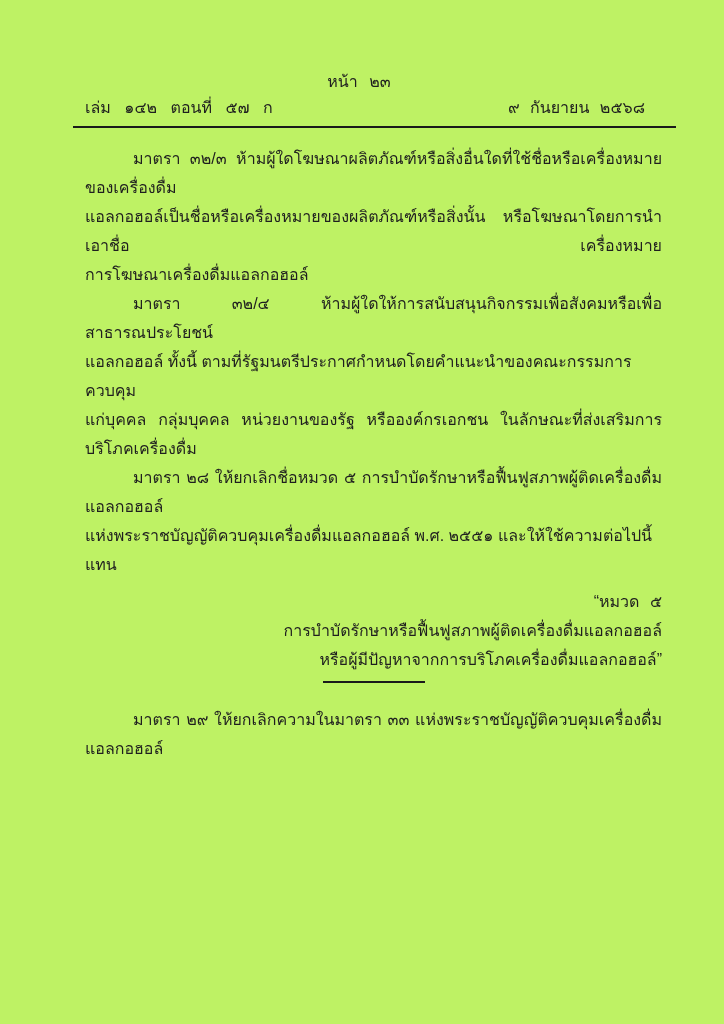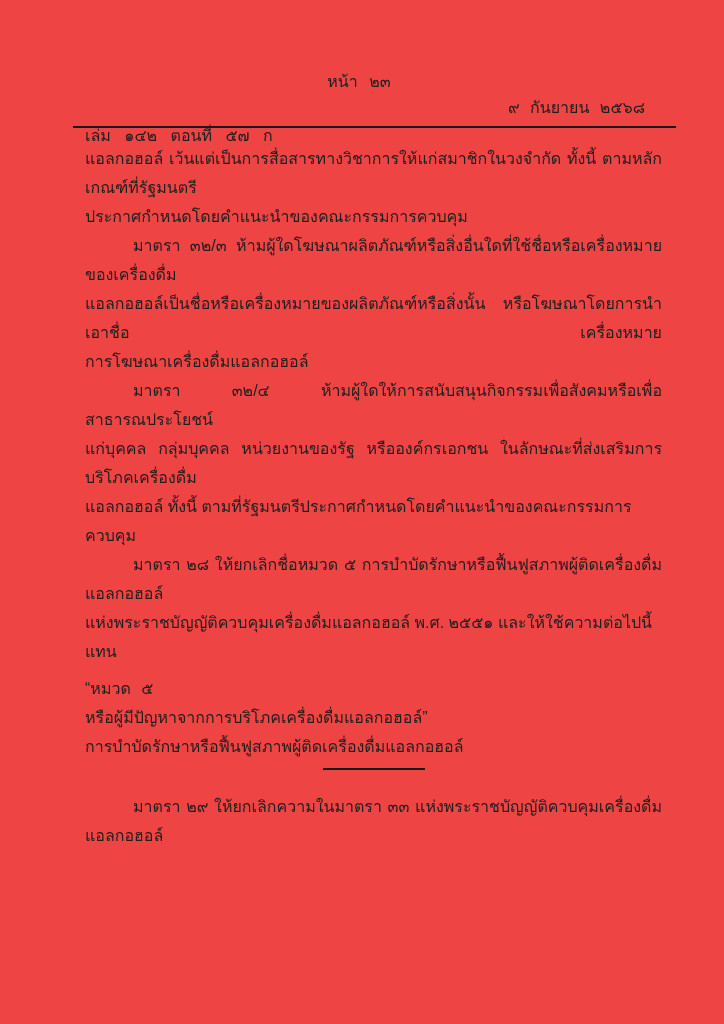--- a/index.html
+++ b/index.html
@@ -6,21 +6,21 @@
   html, body {
     margin: 0;
     padding: 0;
     background: #e8e8e8;
   }
   .page {
     position: relative;
     width: 724px;
     height: 1024px;
     margin: 0 auto;
-    background: #ef4444;
+    background: #bef264;
     color: #1f1f1f;
     font-family: "Liberation Sans", "DejaVu Sans", sans-serif;
     font-size: 16px;
     overflow: hidden;
     box-sizing: border-box;
     padding-top: 70px;
   }
   
   .page-no {
     margin: 0 63px 0 85px;
@@ -28,21 +28,21 @@
     line-height: 23px;
     word-spacing: 7px;
     transform: translateX(-14px);
   }
   .masthead {
     position: relative;
     margin: 2px 63px 0 85px;
     height: 26px;
     line-height: 26px;
   }
-  .mast-left  { position: absolute; left: 0;  top: 0; word-spacing: 9px; margin-top: 28px; }
+  .mast-left  { position: absolute; left: 0;  top: 0; word-spacing: 9px; }
   .mast-center{ position: absolute; left: 50%; top: 0; transform: translateX(-64%); }
   .mast-right { position: absolute; right: 16px; top: 0; word-spacing: 6px; }
   .header-rule {
     margin: 5px 48px 0 73px;
     border: 0;
     border-top: 2px solid #1a1a1a;
   }
   
   .doc-body {
     margin: 16px 62px 0 85px;
@@ -58,21 +58,21 @@
   }
   .t-line.first-indent {
     text-indent: 48px;
   }
   .paragraph { margin: 0; }
   .heading-block {
     margin-top: 8px;
   }
   .heading-line {
     line-height: 29px;
-    text-align: left;
+    text-align: right;
     word-spacing: 6px;
   }
   .short-divider {
     width: 102px;
     margin: 7px auto 22px;
     border: 0;
     border-top: 2px solid #1a1a1a;
   }
 </style>
 </head>
@@ -83,40 +83,36 @@
     <div class="page-no">หน้า ๒๓</div>
     <div class="masthead">
       <span class="mast-left">เล่ม ๑๔๒ ตอนที่ ๕๗ ก</span>
       <span class="mast-right">๙ กันยายน ๒๕๖๘</span>
     </div>
     <hr class="header-rule">
   </header>
 
   <main class="doc-body" id="doc-body">
       <div class="paragraph">
-        <div class="t-line">แอลกอฮอล์ เว้นแต่เป็นการสื่อสารทางวิชาการให้แก่สมาชิกในวงจำกัด ทั้งนี้ ตามหลักเกณฑ์ที่รัฐมนตรี</div>
-        <div class="t-line last">ประกาศกำหนดโดยคำแนะนำของคณะกรรมการควบคุม</div>
-      </div>
-      <div class="paragraph">
         <div class="t-line first-indent">มาตรา ๓๒/๓ ห้ามผู้ใดโฆษณาผลิตภัณฑ์หรือสิ่งอื่นใดที่ใช้ชื่อหรือเครื่องหมายของเครื่องดื่ม</div>
         <div class="t-line">แอลกอฮอล์เป็นชื่อหรือเครื่องหมายของผลิตภัณฑ์หรือสิ่งนั้น หรือโฆษณาโดยการนำเอาชื่อ เครื่องหมาย</div>
         <div class="t-line last">การโฆษณาเครื่องดื่มแอลกอฮอล์</div>
       </div>
       <div class="paragraph">
         <div class="t-line first-indent">มาตรา ๓๒/๔ ห้ามผู้ใดให้การสนับสนุนกิจกรรมเพื่อสังคมหรือเพื่อสาธารณประโยชน์</div>
+        <div class="t-line last">แอลกอฮอล์ ทั้งนี้ ตามที่รัฐมนตรีประกาศกำหนดโดยคำแนะนำของคณะกรรมการควบคุม</div>
         <div class="t-line">แก่บุคคล กลุ่มบุคคล หน่วยงานของรัฐ หรือองค์กรเอกชน ในลักษณะที่ส่งเสริมการบริโภคเครื่องดื่ม</div>
-        <div class="t-line last">แอลกอฮอล์ ทั้งนี้ ตามที่รัฐมนตรีประกาศกำหนดโดยคำแนะนำของคณะกรรมการควบคุม</div>
       </div>
       <div class="paragraph">
         <div class="t-line first-indent">มาตรา ๒๘ ให้ยกเลิกชื่อหมวด ๕ การบำบัดรักษาหรือฟื้นฟูสภาพผู้ติดเครื่องดื่มแอลกอฮอล์</div>
         <div class="t-line last">แห่งพระราชบัญญัติควบคุมเครื่องดื่มแอลกอฮอล์ พ.ศ. ๒๕๕๑ และให้ใช้ความต่อไปนี้แทน</div>
       </div>
       <div class="heading-block">
         <div class="heading-line">“หมวด ๕</div>
+        <div class="heading-line">การบำบัดรักษาหรือฟื้นฟูสภาพผู้ติดเครื่องดื่มแอลกอฮอล์</div>
         <div class="heading-line">หรือผู้มีปัญหาจากการบริโภคเครื่องดื่มแอลกอฮอล์”</div>
-        <div class="heading-line">การบำบัดรักษาหรือฟื้นฟูสภาพผู้ติดเครื่องดื่มแอลกอฮอล์</div>
       </div>
       <hr class="short-divider">
       <div class="paragraph">
         <div class="t-line first-indent">มาตรา ๒๙ ให้ยกเลิกความในมาตรา ๓๓ แห่งพระราชบัญญัติควบคุมเครื่องดื่มแอลกอฮอล์</div>
       </div>
     </main>
 </div>
 
 </body></html>

